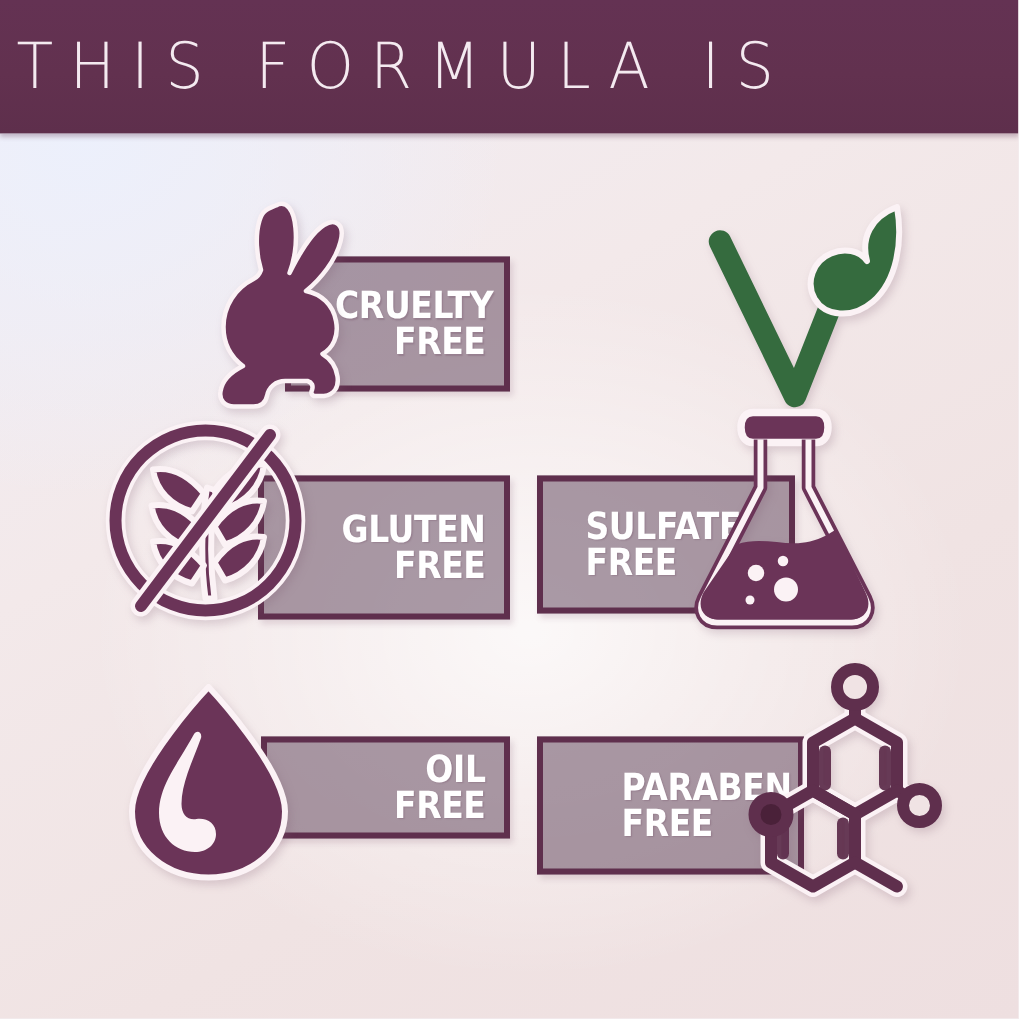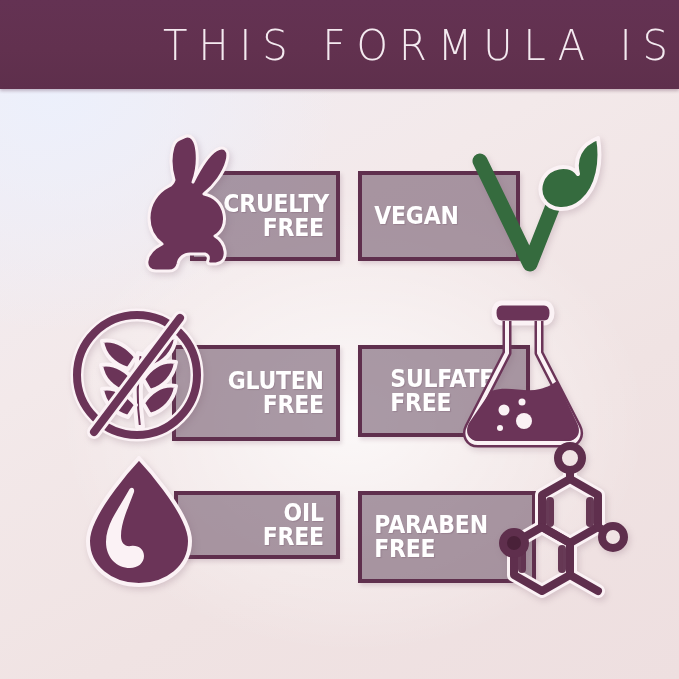--- a/index.html
+++ b/index.html
@@ -27,21 +27,21 @@
   
   .header {
     position: absolute;
     left: 0; top: 0;
     width: 679px;
     height: 89px;
     background: linear-gradient(180deg, #643253 0%, #62314f 55%, #5e2f4c 100%);
     box-shadow: 0 2px 3px rgba(90,45,75,0.30);
     display: flex;
     align-items: center;
-    justify-content: flex-end;
+    justify-content: flex-start;
     z-index: 5;
   }
   .header-title {
     color: #f4eaf0;
     font-size: 40px;
     font-weight: 300;
     letter-spacing: 11px;
     text-indent: 11px;
     white-space: nowrap;
     font-family: "DejaVu Sans", sans-serif;
@@ -55,21 +55,21 @@
     top: 89px;
     width: 679px;
     height: 590px;
   }
   .badge {
     position: absolute;
     width: 300px;
     height: 160px;
   }
   .badge.r1 { top: 29px; }
-  .badge.r2 { top: 208px; }
+  .badge.r2 { top: 180px; }
   .badge.r3 { top: 360px; }
   .badge.cL { left: 40px; }
   .badge.cR { left: 330px; }
 
   
   .plaque {
     position: absolute;
     box-sizing: border-box;
     border: 4px solid #5f2f4d;
     background: rgba(119,96,115,0.62);
@@ -110,21 +110,21 @@
 
   #badge-gluten  .plaque { left: 132px; top: 48px;  width: 168px; height: 96px; }
   #badge-gluten  .icon-wrap { left: 30px;  top: 8px;  width: 135px; height: 140px; }
 
   #badge-sulfate .plaque { left: 28px;  top: 48px;  width: 172px; height: 92px; padding-left: 16px; }
   #badge-sulfate .icon-wrap { left: 130px; top: 0px;  width: 125px; height: 152px; }
 
   #badge-oil     .plaque { left: 134px; top: 42px;  width: 166px; height: 68px; }
   #badge-oil     .icon-wrap { left: 40px;  top: 5px;  width: 118px; height: 135px; }
 
-  #badge-paraben .plaque { left: 28px;  top: 42px;  width: 178px; height: 92px; }
+  #badge-paraben .plaque { left: 28px;  top: 42px;  width: 178px; height: 92px; padding-left: 40px; }
   #badge-paraben .icon-wrap { left: 140px; top: 0px;  width: 150px; height: 148px; }
 
   svg { display: block; width: 100%; height: 100%; overflow: visible; }
 </style>
 </head>
 <body>
 
 <div class="poster">
 
   <div class="header">
@@ -152,25 +152,20 @@
       </div>
       <div class="plaque">
         <div class="plaque-text">
           <span>CRUELTY</span><br>
           <span>FREE</span>
         </div>
       </div>
     </div>
 
     <div class="badge r1 cR align-left" id="badge-vegan">
-      <div class="plaque">
-        <div class="plaque-text">
-          <span>VEGAN</span>
-        </div>
-      </div>
       <div class="icon-wrap">
         <svg viewBox="0 0 135 146">
           <path fill="none" stroke="#FBF2F5" stroke-width="9" stroke-linecap="round" stroke-linejoin="round" d="M10 30 L60 133 L92 52"></path>
           <path fill="none" stroke="#356B3E" stroke-width="15" stroke-linecap="round" stroke-linejoin="round" d="M10 30 L60 133 L92 52"></path>
           <path fill="#356B3E" stroke="#FBF2F5" stroke-width="4" stroke-linejoin="round" d="M128 7 C132 30 128 56 112 70 C98 82 80 80 73 68
                C67 57 72 43 84 38 C93 34 103 36 108 43
                C104 28 110 14 128 7 Z"></path>
         </svg>
       </div>
     </div>

